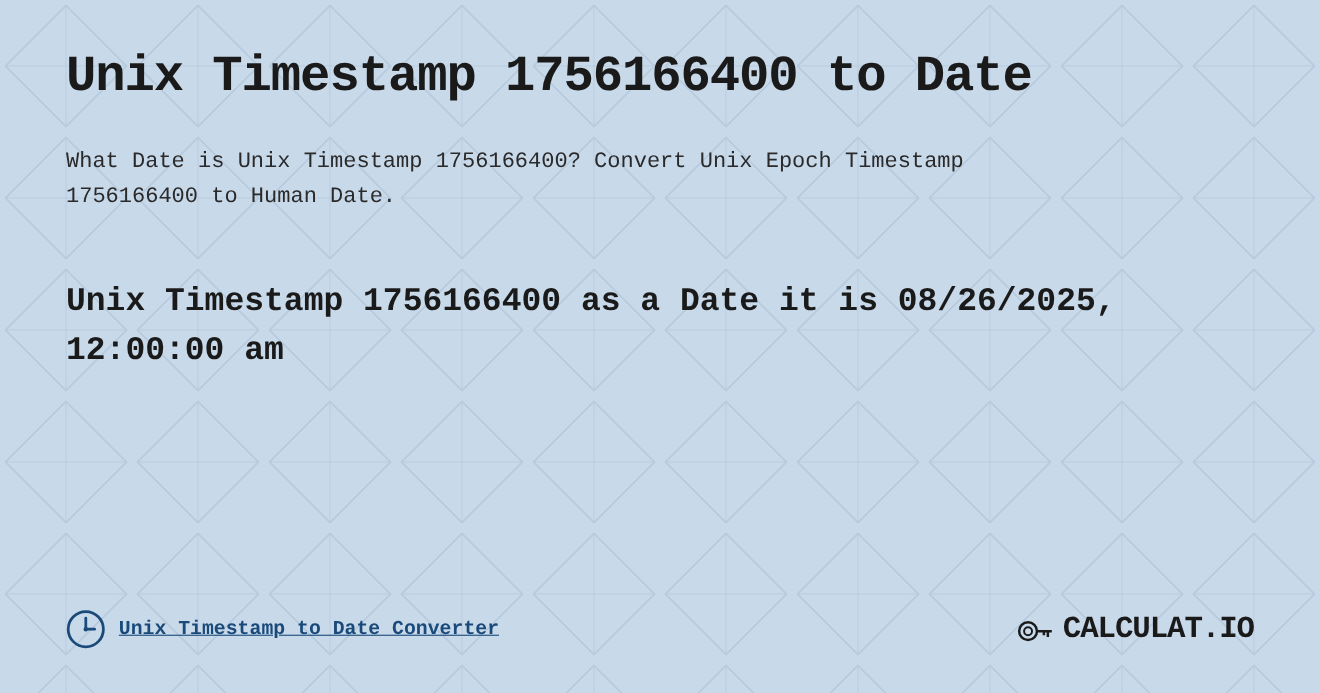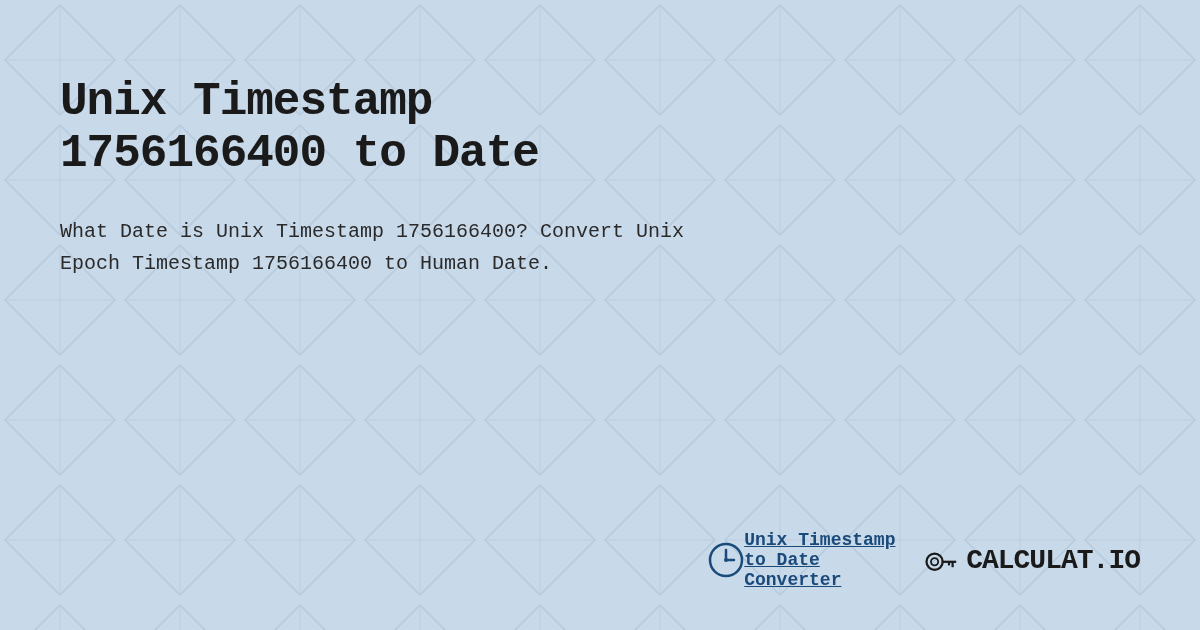--- a/index.html
+++ b/index.html
@@ -33,24 +33,24 @@
       top: 0;
       left: 0;
       width: 100%;
       height: 100%;
       opacity: 0.45;
     }
 
     .content {
       position: relative;
       z-index: 1;
-      padding: 76px 60px 40px 60px;
+      padding: 44px 60px 40px 60px;
       height: 100%;
       display: flex;
-      flex-direction: row;
+      flex-direction: column;
       justify-content: flex-end;
     }
 
     .main-section {
       display: flex;
       flex-direction: column;
       gap: 0;
     }
 
     .page-title {
@@ -87,21 +87,21 @@
       display: flex;
       align-items: center;
       justify-content: space-between;
       margin-top: auto;
       padding-top: 20px;
     }
 
     .footer-left {
       display: flex;
       align-items: center;
-      gap: 0;
+      gap: 12px;
     }
 
     .clock-icon {
       width: 36px;
       height: 36px;
       flex-shrink: 0;
     }
 
     .footer-link-text {
       font-size: 18px;
@@ -153,20 +153,23 @@
     <rect width="1200" height="630" fill="url(#diamonds)"></rect>
   </svg>
 </div>
 
 <div class="content">
   <div class="main-section">
     <h1 class="page-title">Unix Timestamp 1756166400 to Date</h1>
 
     <p class="description">What Date is Unix Timestamp 1756166400? Convert Unix Epoch Timestamp 1756166400 to Human Date.</p>
 
+    <div class="result-section">
+      <p class="result-text">Unix Timestamp 1756166400 as a Date it is 08/26/2025, 12:00:00 am</p>
+    </div>
   </div>
 
   <div class="footer">
     <div class="footer-left">
 
       <svg class="clock-icon" viewBox="0 0 36 36" xmlns="http://www.w3.org/2000/svg">
         <circle cx="18" cy="18" r="16" fill="none" stroke="#1a4a7a" stroke-width="2.5"></circle>
         <line x1="18" y1="18" x2="18" y2="8" stroke="#1a4a7a" stroke-width="2.5" stroke-linecap="round"></line>
         <line x1="18" y1="18" x2="26" y2="18" stroke="#1a4a7a" stroke-width="2.5" stroke-linecap="round"></line>
         <circle cx="18" cy="18" r="2" fill="#1a4a7a"></circle>

